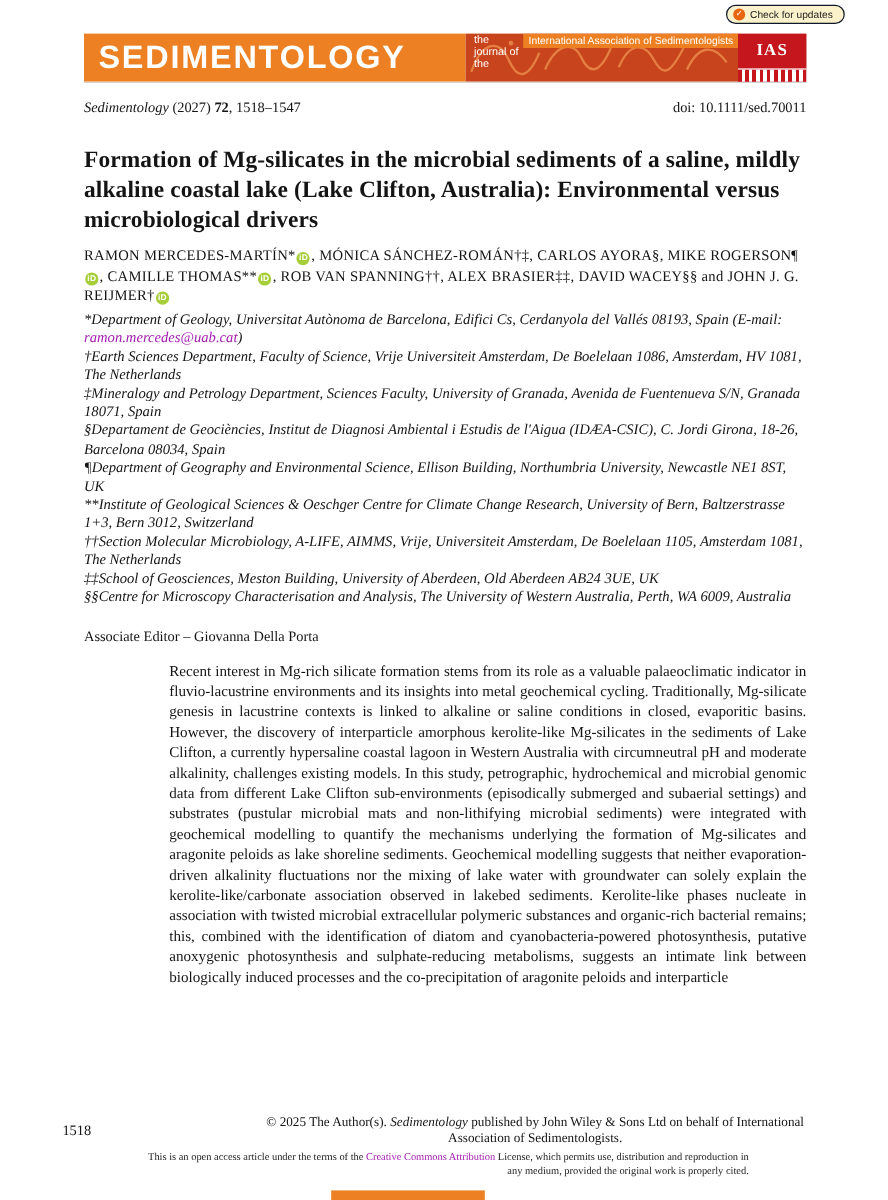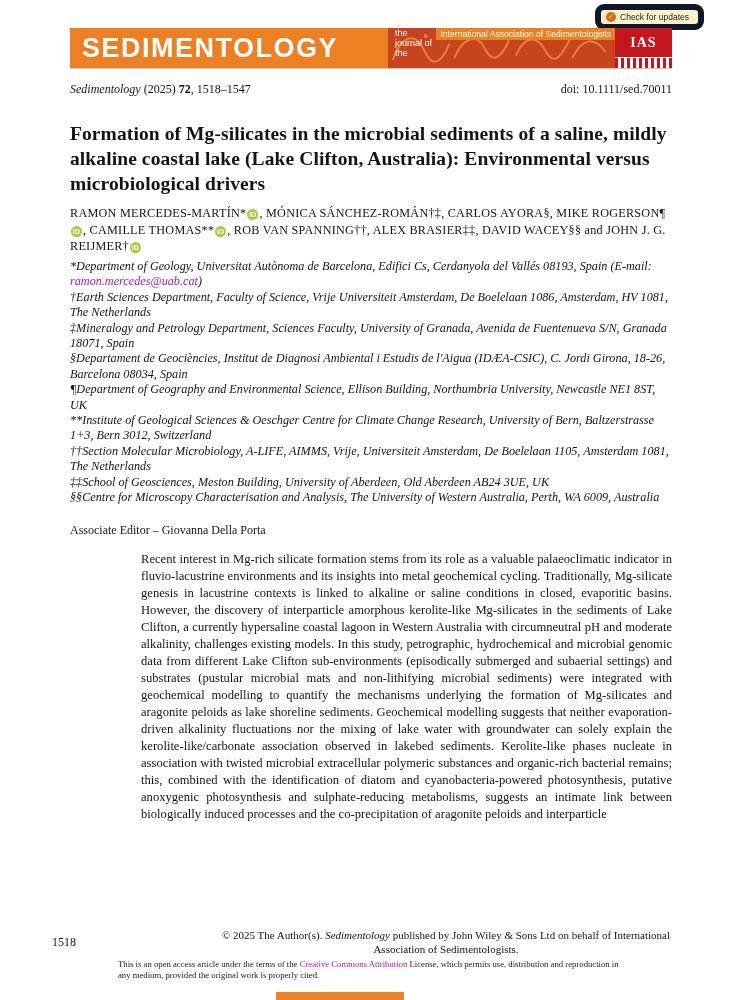--- a/index.html
+++ b/index.html
@@ -1,21 +1,21 @@
 <!DOCTYPE html>
 <html><head>
 <meta charset="utf-8">
 <style>
   html,body {margin:0; padding:0; background:#ffffff;}
   .page {position:relative; width:740px; height:1000px; background:#fff; overflow:hidden;
          font-family:"Liberation Serif","DejaVu Serif",serif; color:#141414;}
 
   
   .badge {position:absolute; top:4px; right:36px; display:flex; align-items:center; gap:4px;
-          background:#fbf2cb; border:6px solid #0f172a; border-radius:9px;
+          background:#fbf2cb; border:1px solid #0f172a; border-radius:9px;
           padding:2px 9px 2px 5px; font-family:"Liberation Sans",sans-serif;
           font-size:8.5px; color:#222; cursor:pointer;}
   .cm-icon {width:10px; height:10px; border-radius:50%; background:#e8650d; color:#fff;
             font-size:7px; line-height:10px; text-align:center; display:inline-block; flex:0 0 auto;}
 
   
   .banner {position:absolute; left:70px; top:28px; width:602px; height:40px; display:flex;
            box-shadow:0 1px 0 #c9c9c9;}
   .banner .name {background:#ED8022; width:318px; display:flex; align-items:center;
                  padding-left:12px; box-sizing:border-box;}
@@ -60,21 +60,21 @@
   .abstract {position:absolute; left:141px; width:531px; top:551px;}
   .abstract h2 {font-size:13px; font-weight:bold; margin:0 0 12px 0; letter-spacing:0.4px;}
   .abstract p {margin:0; font-size:12.6px; line-height:17px; text-align:justify;}
 
   
   .footer-row {position:absolute; left:52px; right:68px; top:928px; display:flex;
                justify-content:space-between; align-items:center;}
   .pageno {font-size:12px;}
   .copy {width:452px; text-align:center; font-size:11px; line-height:14px;}
   .copy em {font-style:italic;}
-  .smallprint {position:absolute; left:118px; right:116px; top:959px; text-align:left;
+  .smallprint {position:absolute; left:118px; right:116px; top:959px; text-align:right;
                font-size:8.7px; line-height:11px; color:#222;}
   .bottom-frag {position:absolute; left:276px; bottom:0; width:128px; height:8px; background:#ED8022;}
 </style>
 </head>
 <body>
 
 <div class="page">
 
   <div class="badge">
     <span class="cm-icon">✓</span>
@@ -102,21 +102,21 @@
       <span class="t1">the journal of the</span>
       <span class="t2">International Association of Sedimentologists</span>
     </div>
     <div class="logo">
       <span class="ias">IAS</span>
       <span class="stripes"></span>
     </div>
   </div>
 
   <div class="citation">
-    <span><em>Sedimentology</em><span> (2025) </span><span class="vol">72</span><span>, 1518–1547</span></span>
+    <span><em>Sedimentology</em><span> (2027) </span><span class="vol">72</span><span>, 1518–1547</span></span>
     <span>doi: 10.1111/sed.70011</span>
   </div>
 
   <h1 class="title">Formation of Mg-silicates in the microbial sediments of a saline, mildly alkaline coastal lake (Lake Clifton, Australia): Environmental versus microbiological drivers</h1>
 
   <div class="authors">
     <span>RAMON MERCEDES-MARTÍN*</span><span class="orcid">iD</span><span>, MÓNICA SÁNCHEZ-ROMÁN†‡, CARLOS AYORA§, MIKE ROGERSON¶</span><span class="orcid">iD</span><span>, CAMILLE THOMAS**</span><span class="orcid">iD</span><span>, ROB VAN SPANNING††, ALEX BRASIER‡‡, DAVID WACEY§§ and JOHN J. G. REIJMER†</span><span class="orcid">iD</span>
   </div>
 
   <div class="affils">

